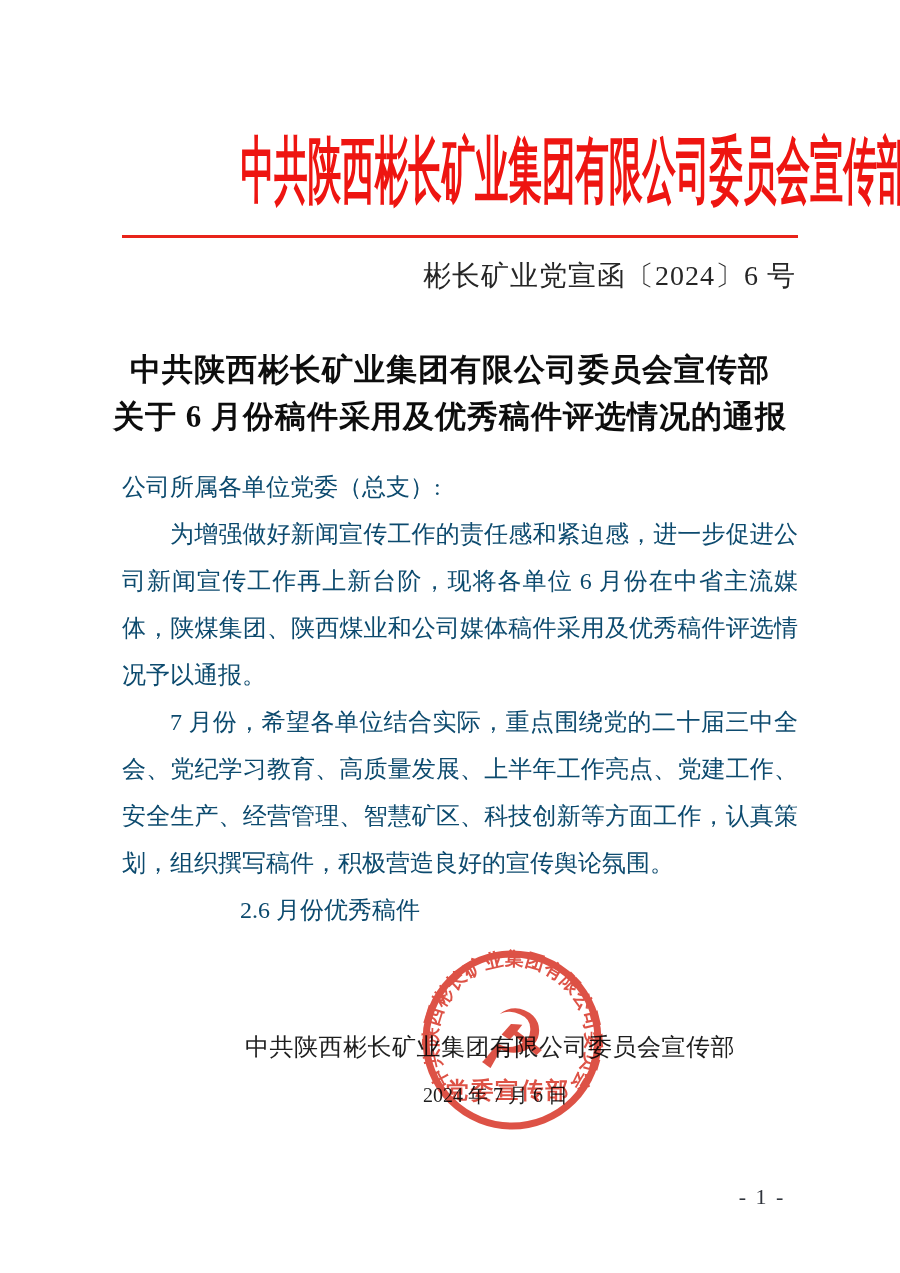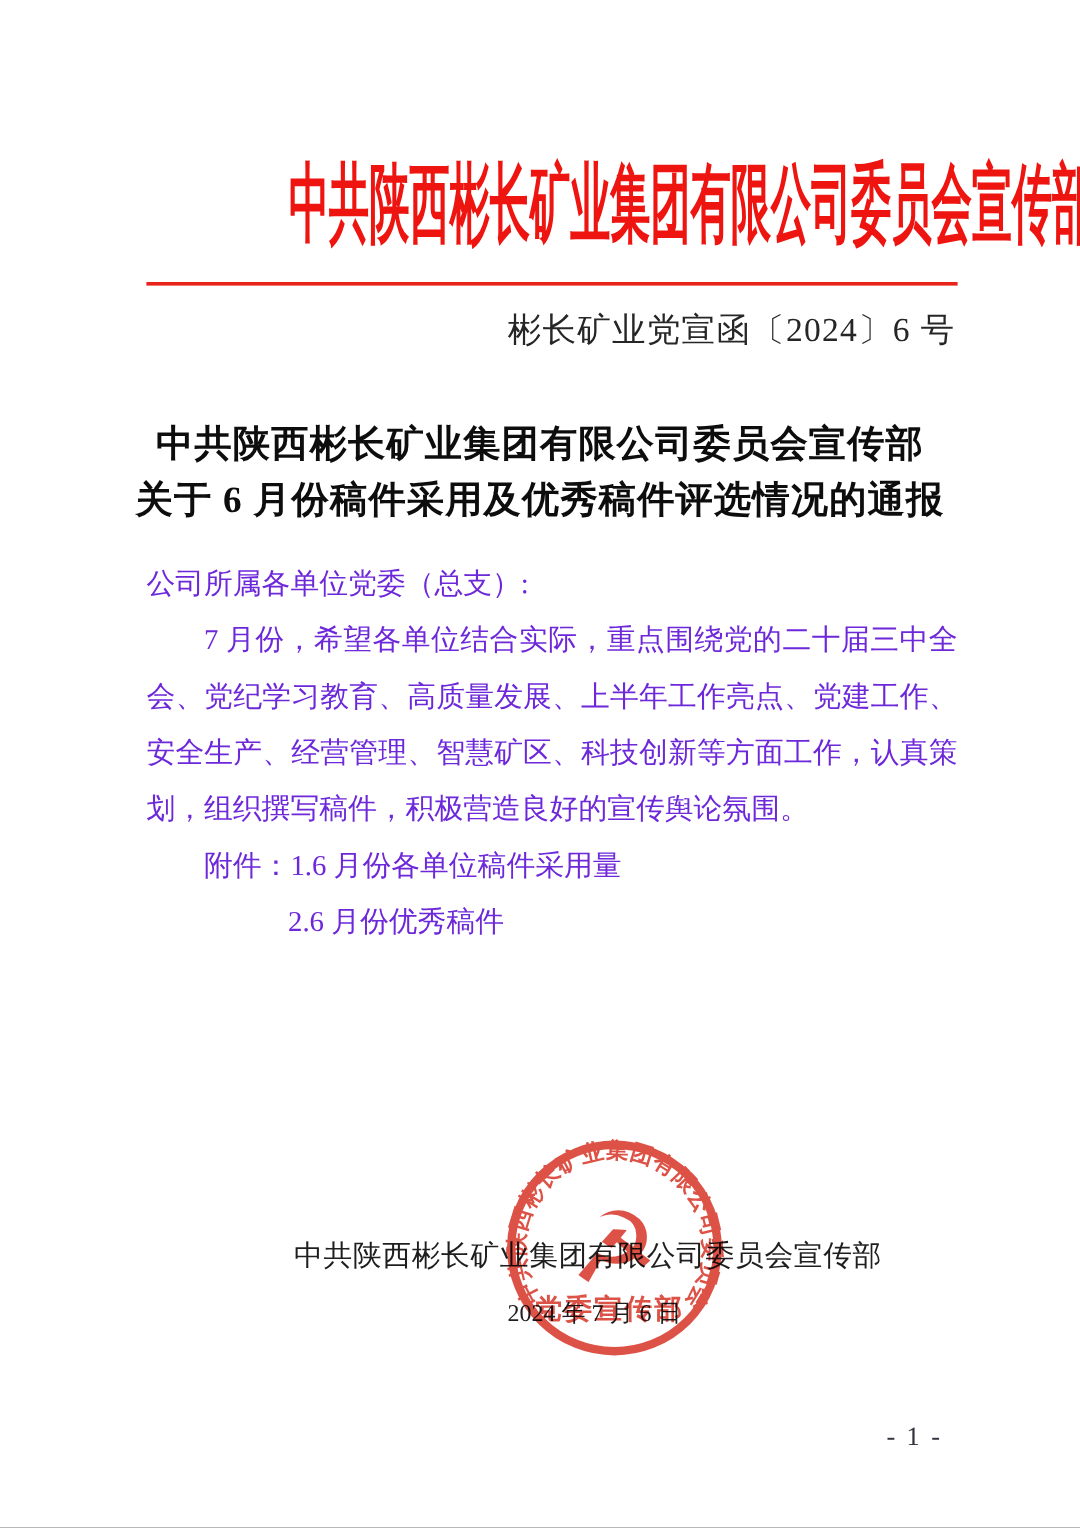--- a/index.html
+++ b/index.html
@@ -65,21 +65,21 @@
   }
 
   .body-block {
     position: absolute;
     top: 464px;
     left: 122px;
     width: 676px;
     font-size: 24px;
     line-height: 47px;
     text-align: justify;
-    color: #6d28d9;
+    color: #0c4a6e;
   }
   .body-block p { margin: 0; }
   .salutation { text-indent: 0; }
   .para { text-indent: 2em; }
   .attachment-1 { text-indent: 2em; text-align: left; }
   .attachment-2 { text-indent: 118px; text-align: left; }
 
   .signature-org {
     position: absolute;
     top: 1024px;
@@ -133,22 +133,22 @@
 
   <div class="doc-number">彬长矿业党宣函〔2024〕6 号</div>
 
   <div class="doc-title">
     <div>中共陕西彬长矿业集团有限公司委员会宣传部</div>
     <div>关于 6 月份稿件采用及优秀稿件评选情况的通报</div>
   </div>
 
   <div class="body-block">
     <p class="salutation">公司所属各单位党委（总支）:</p>
+    <p class="para">为增强做好新闻宣传工作的责任感和紧迫感，进一步促进公司新闻宣传工作再上新台阶，现将各单位 6 月份在中省主流媒体，陕煤集团、陕西煤业和公司媒体稿件采用及优秀稿件评选情况予以通报。</p>
     <p class="para">7 月份，希望各单位结合实际，重点围绕党的二十届三中全会、党纪学习教育、高质量发展、上半年工作亮点、党建工作、安全生产、经营管理、智慧矿区、科技创新等方面工作，认真策划，组织撰写稿件，积极营造良好的宣传舆论氛围。</p>
-    <p class="attachment-1">附件：1.6 月份各单位稿件采用量</p>
     <p class="attachment-2">2.6 月份优秀稿件</p>
   </div>
 
   <div class="signature-org">中共陕西彬长矿业集团有限公司委员会宣传部</div>
 
   <div class="signature-date">2024 年 7 月 6 日</div>
 
   <svg class="seal" viewBox="0 0 186 186">
     <circle cx="93" cy="93" r="86" fill="none" stroke="#d93a2c" stroke-width="7"></circle>
     <path id="sealArc" d="M 31.6 136 A 75 75 0 1 1 154.4 136" fill="none"></path>

